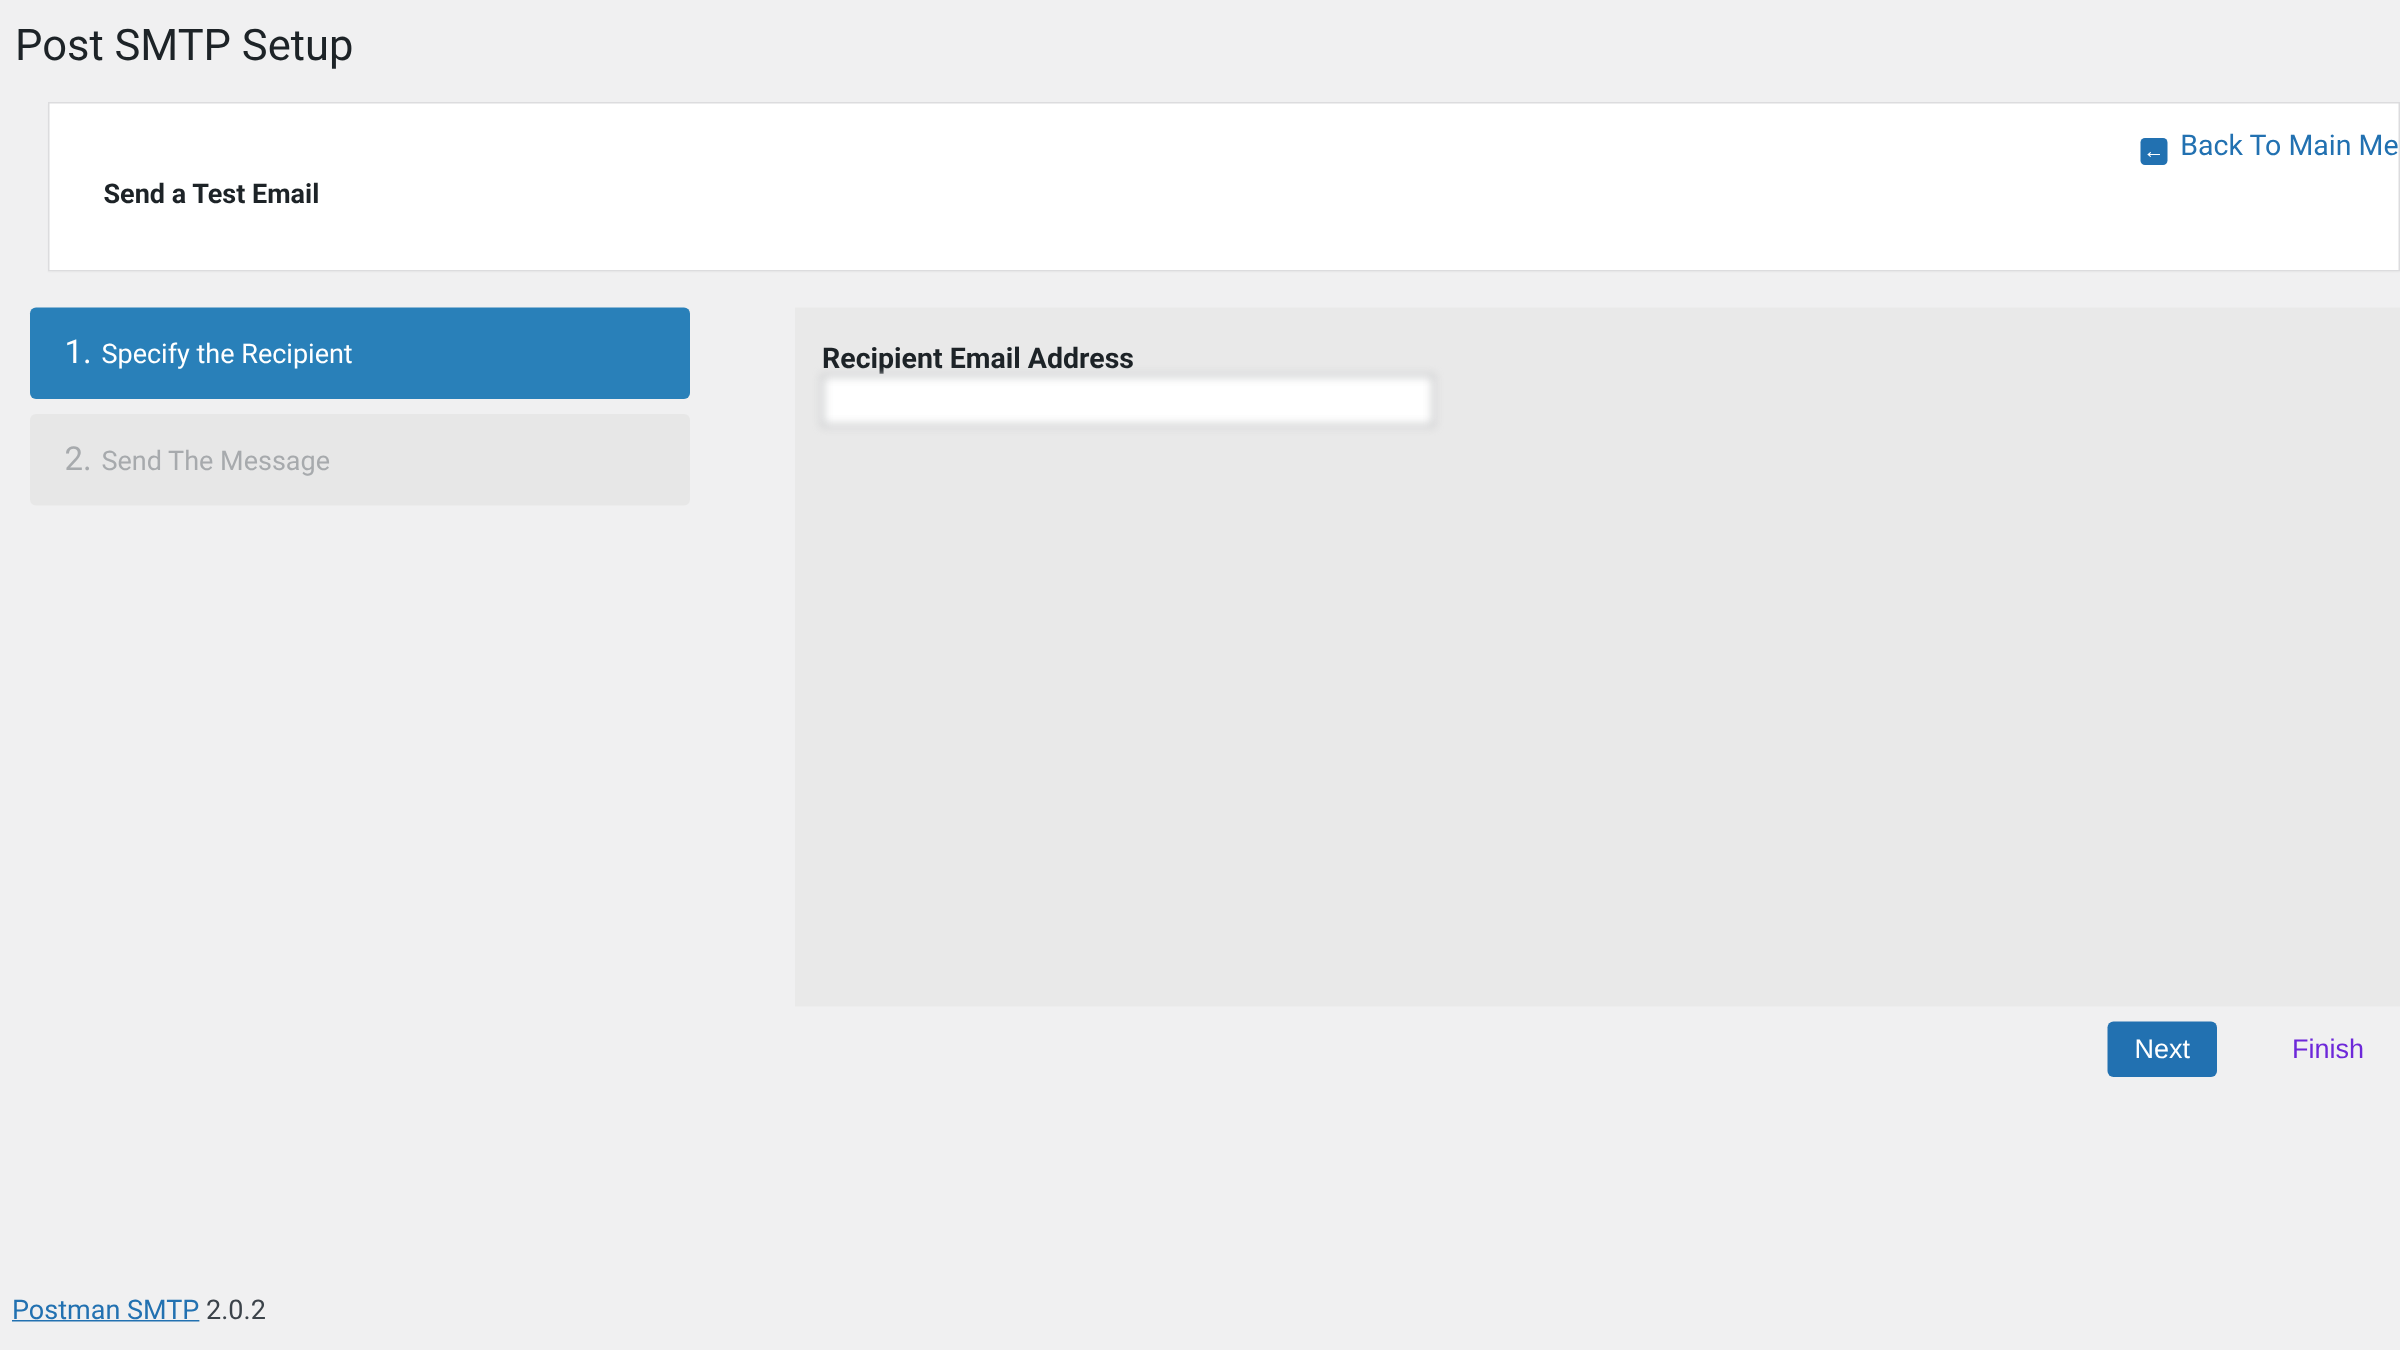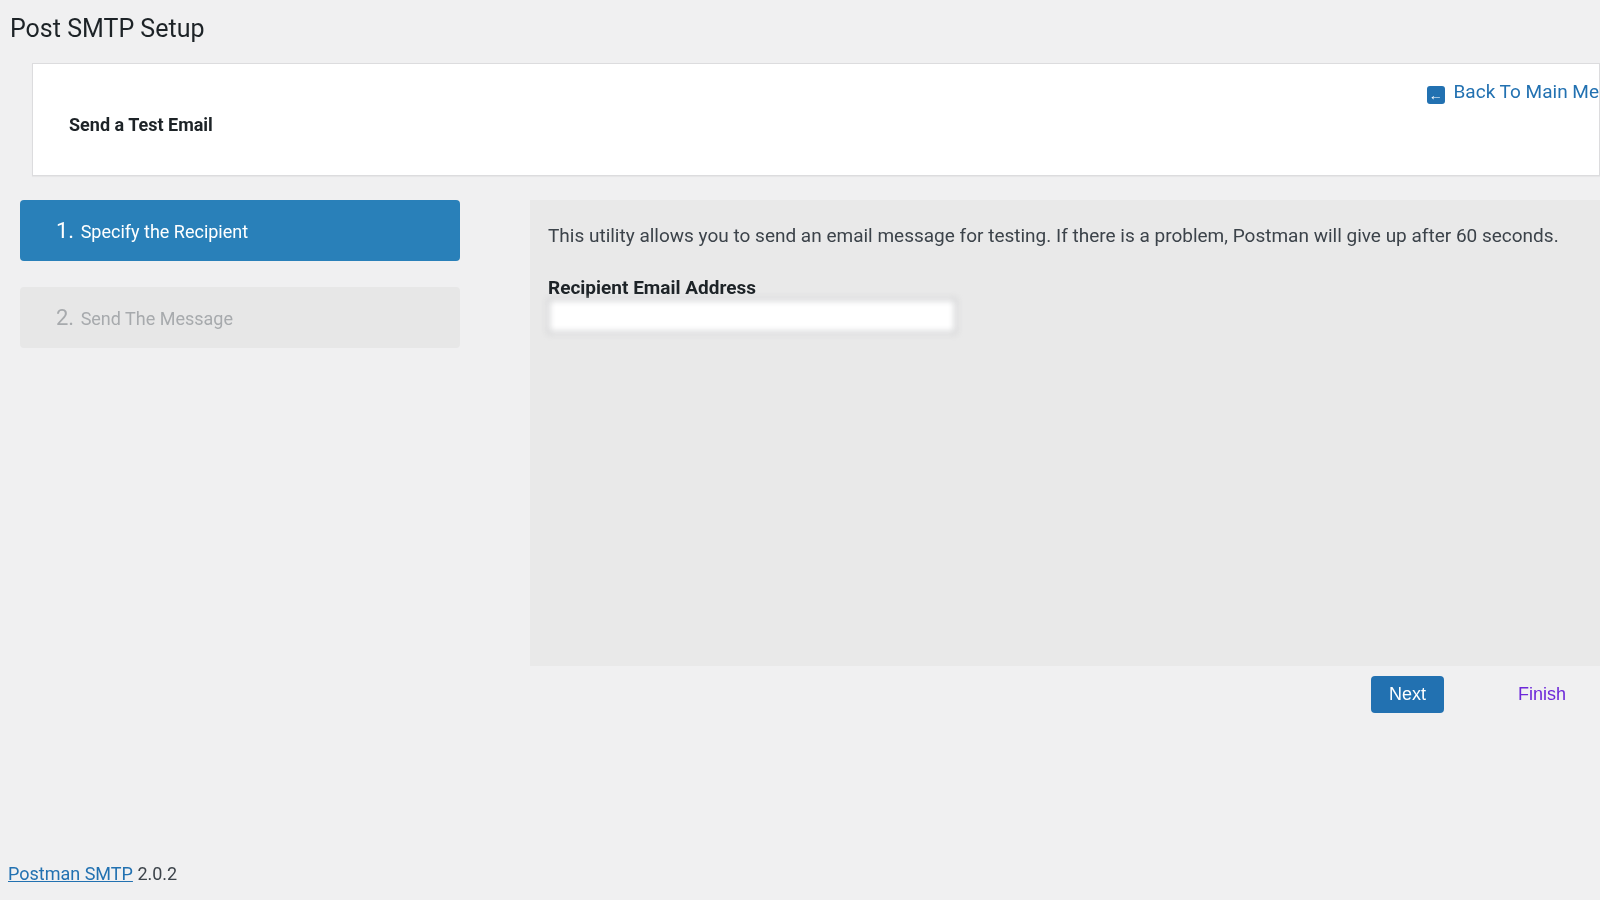--- a/index.html
+++ b/index.html
@@ -6,21 +6,21 @@
   body {
     font-family: -apple-system, BlinkMacSystemFont, "Segoe UI", Roboto, Helvetica, Arial, sans-serif;
     background: #f0f0f1;
     color: #3c434a;
     width: 1600px;
     height: 900px;
     overflow: hidden;
     padding: 8px 8px 0 8px;
   }
   .page-title {
-    font-size: 25px;
+    font-size: 29px;
     font-weight: 400;
     color: #1d2327;
     margin: 6px 0 20px 2px;
   }
   .card {
     background: #fff;
     border: 1px solid #dcdcde;
     box-shadow: 0 1px 1px rgba(0,0,0,0.04);
     padding: 20px 30px 40px 36px;
     position: relative;
@@ -58,22 +58,22 @@
 
   .wizard-wrap {
     display: flex;
     gap: 70px;
     margin-top: 24px;
   }
   .steps { width: 440px; flex: none; margin-left: 12px; }
   .step {
     background: #e7e7e7;
     border-radius: 4px;
-    padding: 18px 36px;
-    margin-bottom: 26px;
+    padding: 18px 23px;
+    margin-bottom: 10px;
     color: #a7aaad;
     font-size: 18px;
     cursor: default;
   }
   .step .num {
     font-size: 22px;
     margin-right: 2px;
   }
   .step.active {
     background: #2980b9;
@@ -114,22 +114,22 @@
     background: #fff;
     padding: 4px 8px;
     font-size: 15px;
     color: #3c434a;
     filter: blur(3px); 
   }
 
   .buttons {
     display: flex;
     justify-content: flex-end;
-    gap: 56px;
-    padding: 10px 16px 0 0;
+    gap: 32px;
+    padding: 10px 6px 0 0;
     margin-right: -8px;
   }
   .btn {
     border: none;
     border-radius: 4px;
     padding: 8px 18px;
     font-size: 18px;
     cursor: pointer;
   }
   .btn-primary {
@@ -175,21 +175,20 @@
       <span class="step-label">Specify the Recipient</span>
     </div>
     <div class="step">
       <span class="num">2.</span>
       <span class="step-label">Send The Message</span>
     </div>
   </div>
 
   <div class="panel-wrap">
     <div class="panel">
-      <div class="panel-desc">This utility allows you to send an email message for testing. If there is a problem, Postman will give up after 60 seconds.</div>
       <div class="field-label">Recipient Email Address</div>
       <input type="text" class="text-input" value="                          " style="">
     </div>
     <div class="buttons">
       <button class="btn btn-primary">Next</button>
       <button class="btn btn-disabled">Finish</button>
     </div>
   </div>
 </div>
 

